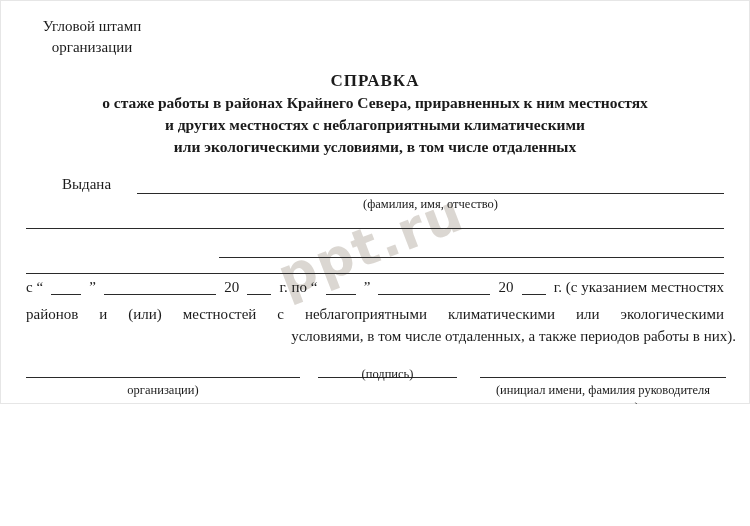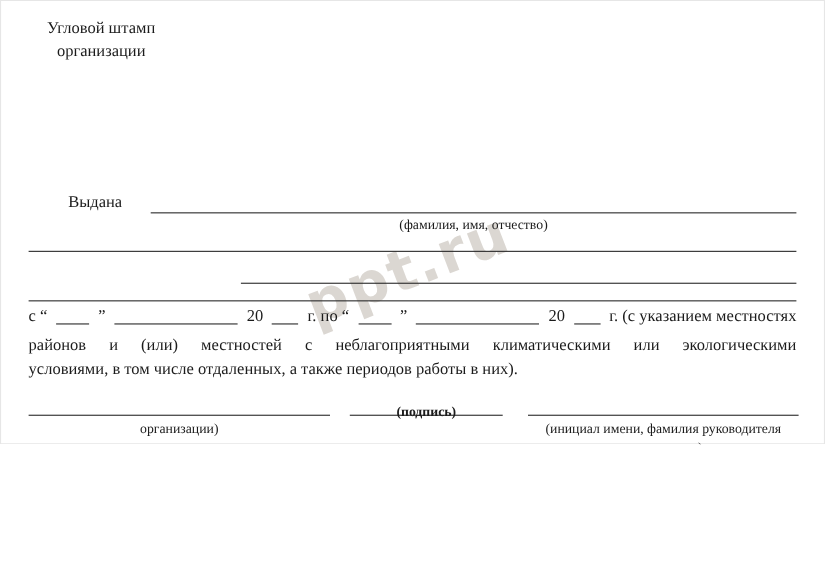--- a/index.html
+++ b/index.html
@@ -35,21 +35,21 @@
   .period-row .blank{
     display:inline-block;border-bottom:1.2px solid #2a2a2a;height:14px;
     position:relative;top:3px;flex-shrink:0;
   }
   .b-day{width:30px;} .b-month{width:112px;} .b-year{width:24px;}
   .jline{
     position:absolute;left:26px;width:698px;font-size:15px;line-height:22px;
     text-align:justify;text-align-last:justify;
   }
   .nline{
-    position:absolute;left:26px;width:698px;font-size:15px;line-height:22px;
+    position:absolute;left:38px;width:698px;font-size:15px;line-height:22px;text-align:right;
   }
   .sig-caption{white-space:nowrap;}
   .watermark{
     position:absolute;left:256px;top:208px;width:230px;height:75px;
     line-height:75px;text-align:center;
     font-family:"DejaVu Sans","Liberation Sans",sans-serif;
     font-weight:bold;font-size:52px;letter-spacing:2px;
     color:rgba(183,176,166,0.50);
     transform:rotate(-21deg);
     pointer-events:none;user-select:none;
@@ -61,20 +61,26 @@
 
 <div class="page">
 
   <div class="stamp">
     <div>Угловой штамп</div>
     <div>организации</div>
   </div>
 
   <div class="watermark">ppt.ru</div>
 
+  <div class="title">
+    <div class="t1">СПРАВКА</div>
+    <div>о стаже работы в районах Крайнего Севера, приравненных к ним местностях</div>
+    <div>и других местностях с неблагоприятными климатическими</div>
+    <div>или экологическими условиями, в том числе отдаленных</div>
+  </div>
 
   <div class="lbl" style="left:62px;top:176px;">Выдана</div>
   <div class="uline" style="left:137px;top:178px;width:587px;height:15px;"></div>
   <div class="caption" style="left:137px;top:196px;width:587px;">(фамилия, имя, отчество)</div>
 
   <div class="hline" style="left:26px;top:228px;width:698px;"></div>
 
   <div class="uline" style="left:219px;top:242px;width:505px;height:15px;"></div>
 
   <div class="hline" style="left:26px;top:273px;width:698px;"></div>
@@ -97,21 +103,21 @@
   <div class="jline" style="top:303px;">районов и (или) местностей с неблагоприятными климатическими или экологическими</div>
   <div class="nline" style="top:325px;">условиями, в том числе отдаленных, а также периодов работы в них).</div>
 
   <div class="hline" style="left:26px;top:377px;width:274px;"></div>
   <div class="hline" style="left:318px;top:377px;width:139px;"></div>
   <div class="hline" style="left:480px;top:377px;width:246px;"></div>
 
   <div class="caption" style="left:26px;top:382px;width:274px;">
     <div class="sig-caption">организации)</div>
   </div>
-  <div class="caption" style="left:318px;top:366px;width:139px;font-weight:bold;">(подпись)</div>
+  <div class="caption" style="left:318px;top:366px;width:139px;">(подпись)</div>
   <div class="caption" style="left:480px;top:382px;width:246px;">
     <div class="sig-caption">(инициал имени, фамилия руководителя</div>
     <div class="sig-caption">организации)</div>
   </div>
 
   <div class="seal">М.П.</div>
 
 </div>
 
 </body></html>

